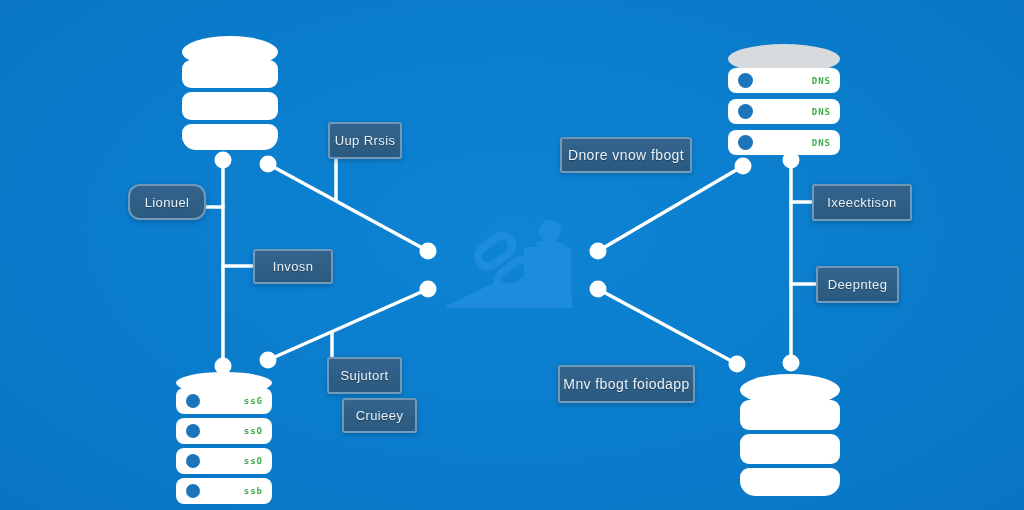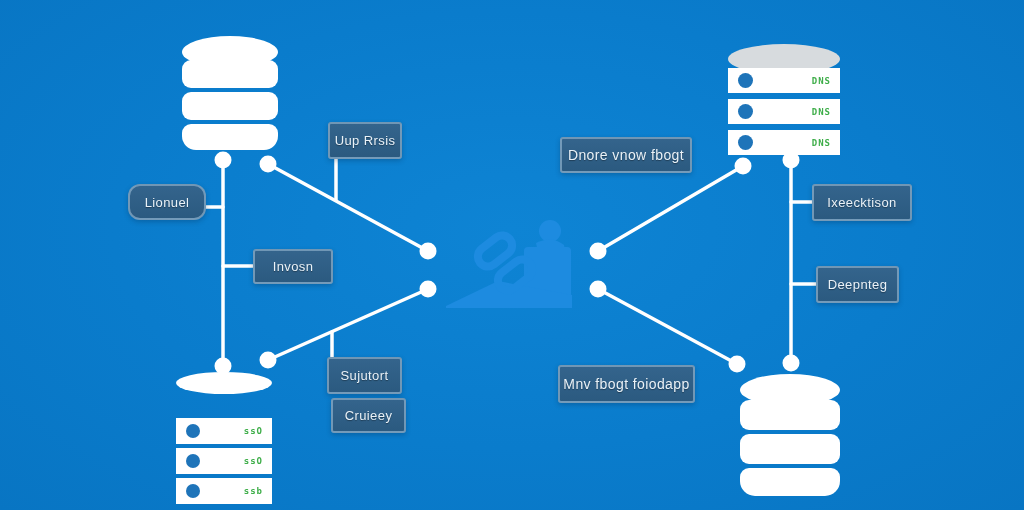--- a/index.html
+++ b/index.html
@@ -29,21 +29,21 @@
   .label-box.big{font-size:14px;}
 
   
   .db{position:absolute;}
   .db .db-top{position:absolute;left:0;right:0;top:0;height:32px;background:#ffffff;border-radius:50%;}
   .db .db-band{position:absolute;left:0;right:0;background:#ffffff;border-radius:9px;}
 
   
   .stack{position:absolute;}
   .stack .stack-top{position:absolute;left:0;right:0;background:#ffffff;border-radius:50%;}
-  .stack .row{position:absolute;left:0;right:0;background:#ffffff;border-radius:0;}
+  .stack .row{position:absolute;left:0;right:0;background:#ffffff;border-radius:8px;}
   .stack .row .led{position:absolute;border-radius:50%;background:#1e74b9;}
   .stack .row .row-label{
     position:absolute;right:9px;top:50%;transform:translateY(-50%);
     font-family:"DejaVu Sans Mono", monospace;
     font-size:9px;font-weight:700;letter-spacing:1px;color:#3fae4a;
   }
   .icon-wrap{position:absolute;}
 </style>
 </head>
 <body>
@@ -102,20 +102,24 @@
         <span class="row-label" style="color: rgb(63, 174, 74);">DNS</span>
       </div>
       <div class="row" style="top: 86px; height: 25px;">
         <span class="led" style="left: 10px; top: 5px; width: 15px; height: 15px;"></span>
         <span class="row-label" style="color: rgb(63, 174, 74);">DNS</span>
       </div>
     </div>
 
   <div class="stack" id="stack-bottom-left" style="left:176px;top:372px;width:96px;height:134px;">
     <div class="stack-top" style="top: 0px; height: 22px; background: rgb(255, 255, 255);"></div>
+  <div class="row" style="top: 16px; height: 26px;">
+        <span class="led" style="left: 10px; top: 6px; width: 14px; height: 14px;"></span>
+        <span class="row-label" style="color: rgb(63, 174, 74);">ssG</span>
+      </div>
       <div class="row" style="top: 46px; height: 26px;">
         <span class="led" style="left: 10px; top: 6px; width: 14px; height: 14px;"></span>
         <span class="row-label" style="color: rgb(63, 174, 74);">ssO</span>
       </div>
       <div class="row" style="top: 76px; height: 26px;">
         <span class="led" style="left: 10px; top: 6px; width: 14px; height: 14px;"></span>
         <span class="row-label" style="color: rgb(63, 174, 74);">ssO</span>
       </div>
       <div class="row" style="top: 106px; height: 26px;">
         <span class="led" style="left: 10px; top: 6px; width: 14px; height: 14px;"></span>
@@ -136,20 +140,20 @@
         </g>
       </g>
     </svg>
   </div>
 
   <div id="labels-layer">
       <div class="label-box" style="left: 128px; top: 184px; width: 78px; height: 36px; border-radius: 12px;">Lionuel</div>
       <div class="label-box" style="left: 328px; top: 122px; width: 74px; height: 37px;">Uup Rrsis</div>
       <div class="label-box" style="left: 253px; top: 249px; width: 80px; height: 35px;">Invosn</div>
       <div class="label-box" style="left: 327px; top: 357px; width: 75px; height: 37px;">Sujutort</div>
-      <div class="label-box" style="left: 331px; top: 398px; width: 75px; height: 35px; text-align: center;">Cruieey</div>
+      <div class="label-box" style="left: 342px; top: 398px; width: 75px; height: 35px; text-align: center;">Cruieey</div>
       <div class="label-box big" style="left: 560px; top: 137px; width: 132px; height: 36px;">Dnore vnow fbogt</div>
       <div class="label-box big" style="left: 558px; top: 365px; width: 137px; height: 38px;">Mnv fbogt foiodapp</div>
       <div class="label-box" style="left: 812px; top: 184px; width: 100px; height: 37px;">Ixeecktison</div>
       <div class="label-box" style="left: 816px; top: 266px; width: 83px; height: 37px;">Deepnteg</div>
     </div>
 
 </div>
 
 </body></html>

